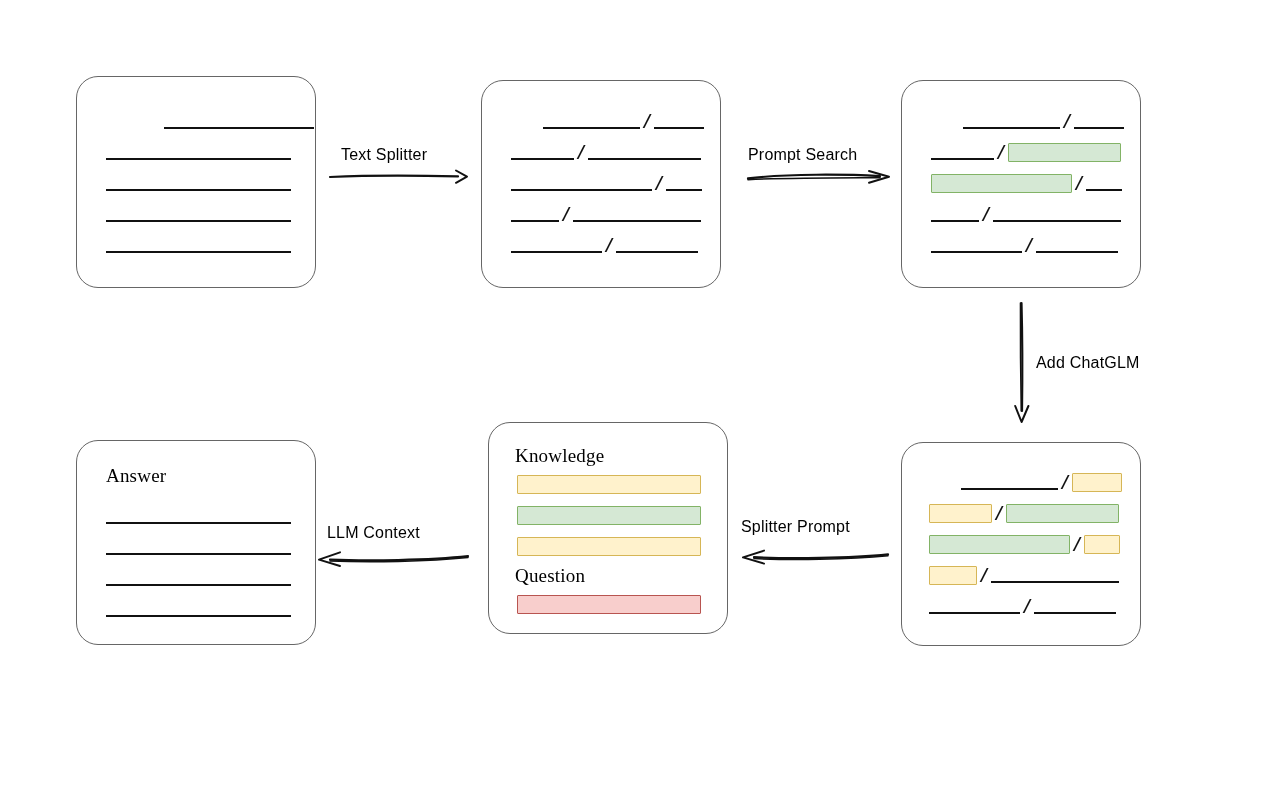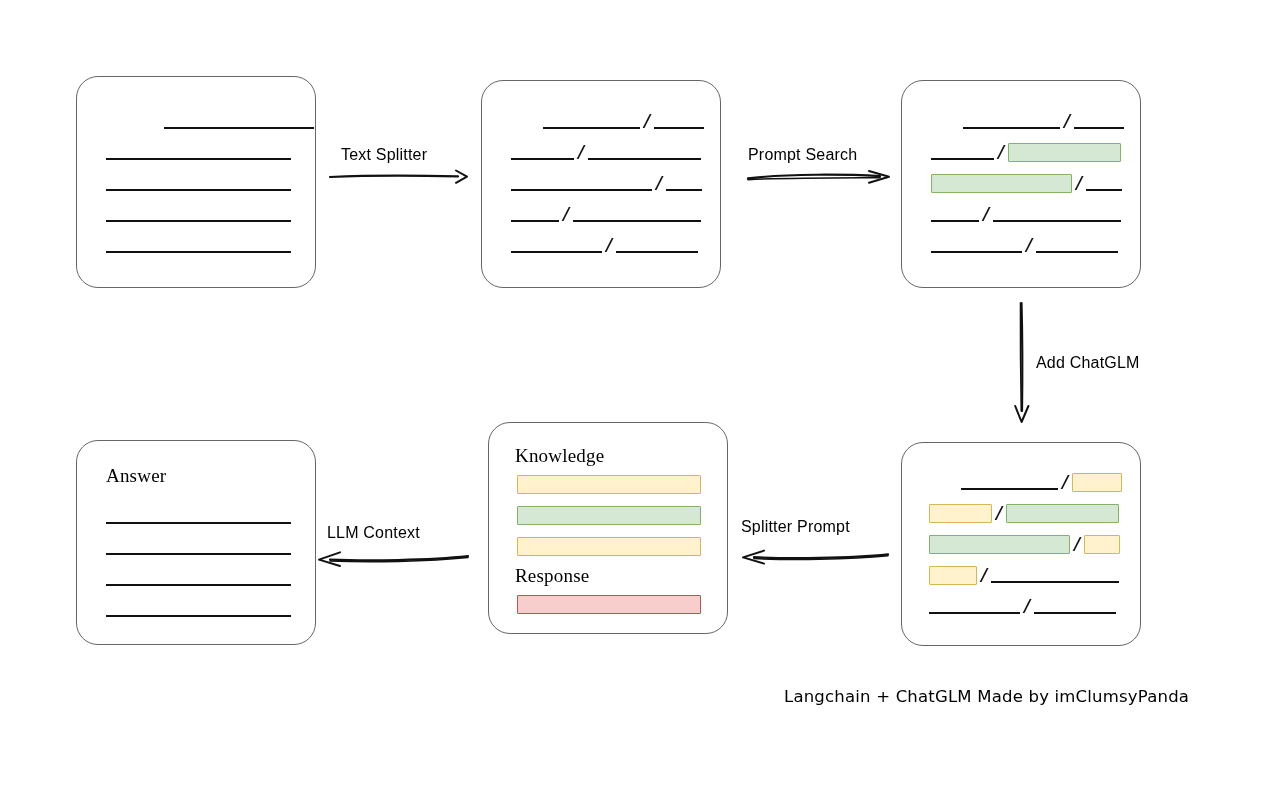--- a/index.html
+++ b/index.html
@@ -257,21 +257,21 @@
     <path d="M148,9.8 C108,13.8 50,14.2 14,12.6" stroke="#111111" stroke-width="1.5" fill="none" stroke-linecap="round"></path>
     <path d="M24,4.6 L3,11.4 L24,17.6" stroke="#111111" stroke-width="2" fill="none" stroke-linejoin="round" stroke-linecap="round"></path>
   </svg>
 
   <div class="doc-box" style="left:481px; top:422px; width:240px; height:212px;margin-left:7px;">
 
     <div class="box-label" style="left:26px; top:22px;">Knowledge</div>
 
     <div></div>
 
-    <div class="box-label" style="left:26px; top:142px;">Response</div>
+    <div class="box-label" style="left:26px; top:142px;">Question</div>
 
     <div></div>
   <div class="bar chip-yellow" style="left: 28px; top: 52px; width: 184px;"></div>
       <div class="bar chip-green" style="left: 28px; top: 83px; width: 184px;"></div>
       <div class="bar chip-yellow" style="left: 28px; top: 114px; width: 184px;"></div>
       <div class="bar chip-red" style="left: 28px; top: 172px; width: 184px;"></div>
     </div>
 
   <div class="arrow-label" style="left:327px; top:524px;">LLM Context</div>
   <svg class="arrow-svg" style="left:318px; top:548px;" width="150" height="22" viewBox="0 0 150 22">
@@ -291,15 +291,14 @@
         </div>
         <div class="row" style="top: 62px; left: 0px;">
           <div class="seg-line" style="width: 185px;"></div>
         </div>
         <div class="row" style="top: 93px; left: 0px;">
           <div class="seg-line" style="width: 185px;"></div>
         </div>
       </div>
   </div>
 
-  <div class="footer" style="left:784px; top:687px;">Langchain + ChatGLM Made by imClumsyPanda</div>
 
 </div>
 
 </body></html>

